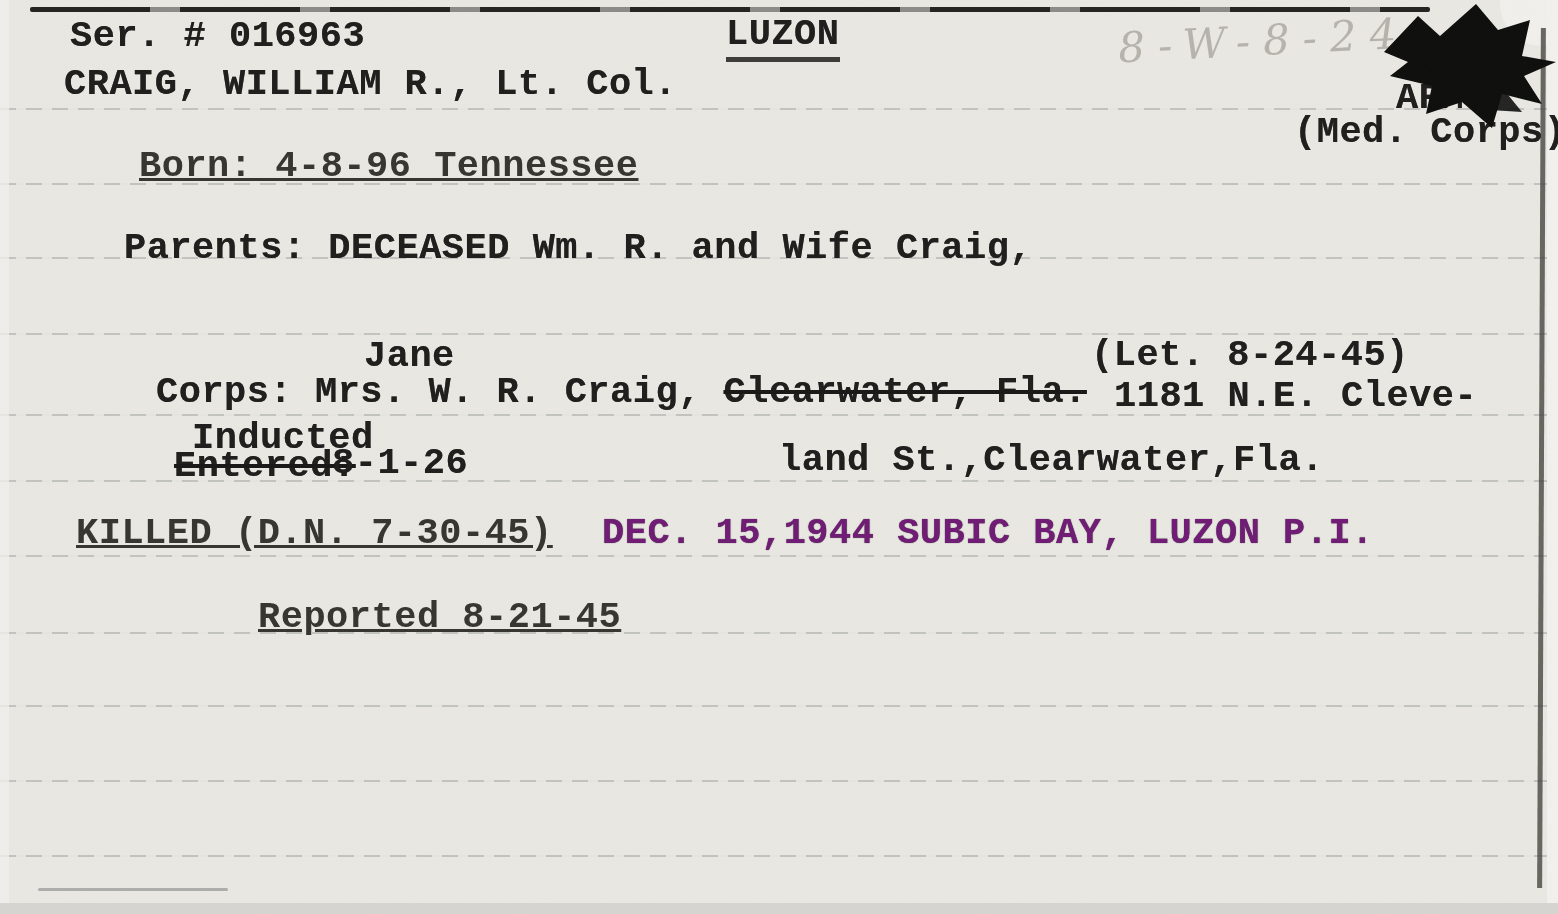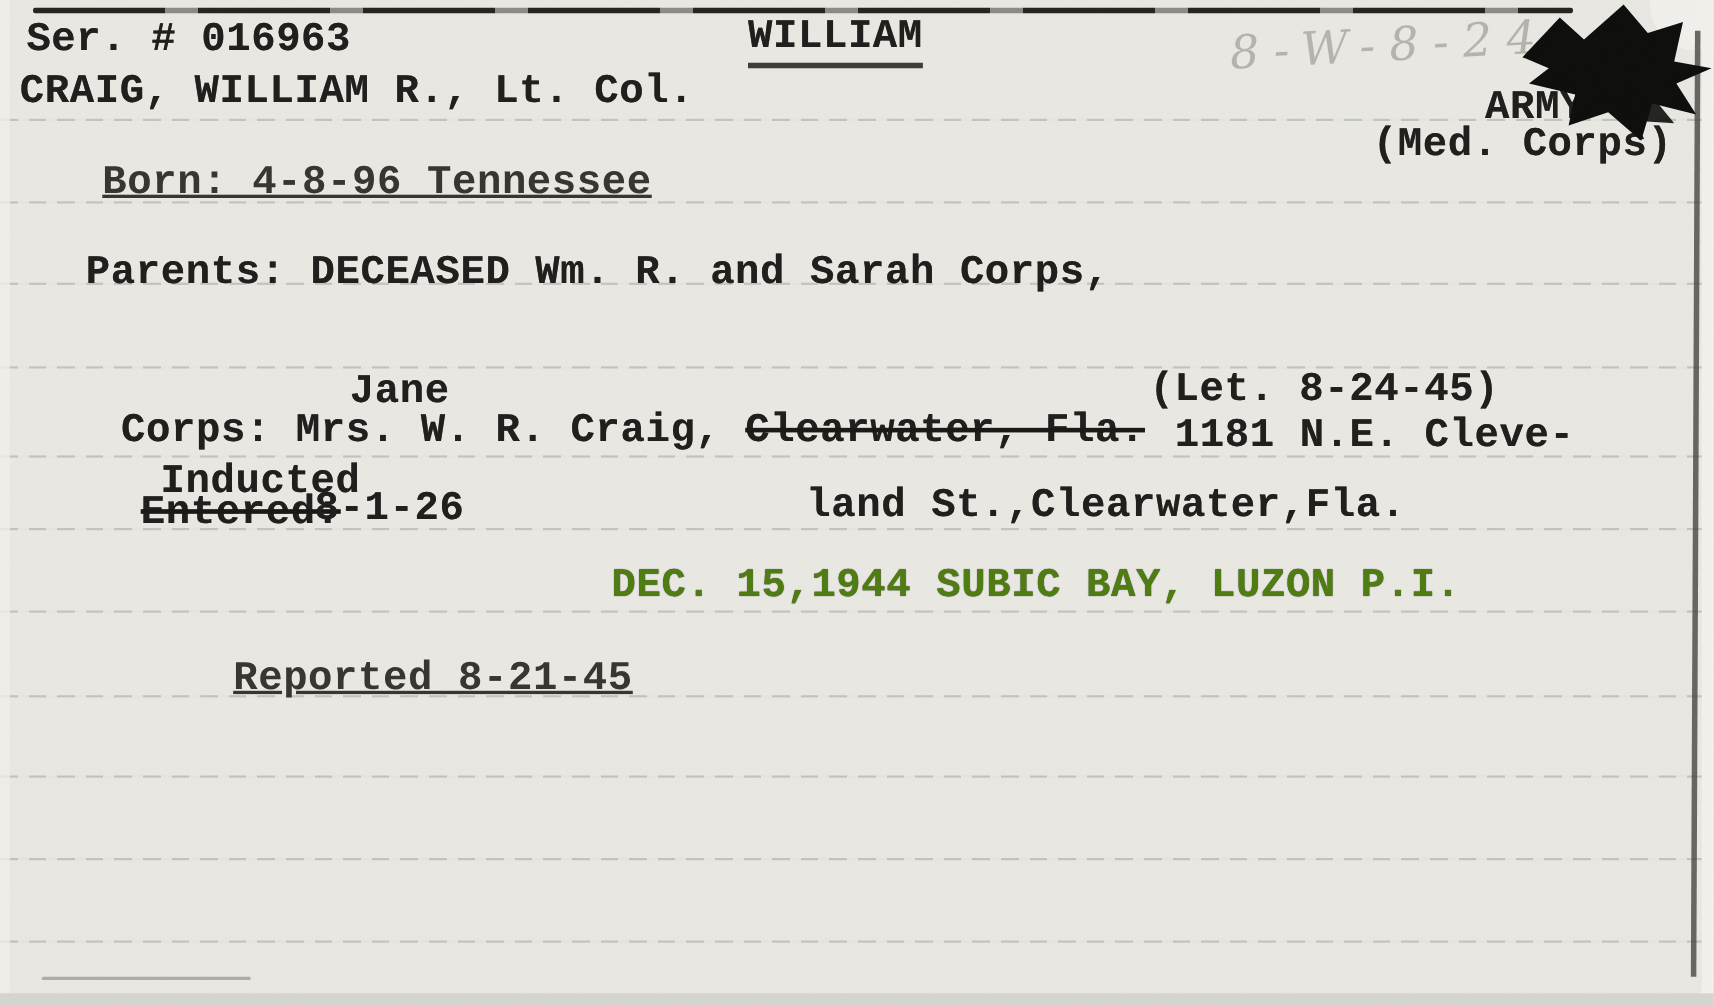--- a/index.html
+++ b/index.html
@@ -12,32 +12,33 @@
     font-weight:bold;
     color:#1e1d1b;
   }
   .t{
     position:absolute;
     font-size:37px;
     line-height:40px;
     letter-spacing:0.5px;
     white-space:pre;
     text-shadow:0 0 0.6px rgba(20,20,18,0.65);
+    margin-left:46px;
   }
   .underlined{
     border-bottom:5px solid rgba(30,29,27,0.85);
     padding-bottom:3px;
   }
   .struck{
     text-decoration:line-through;
     text-decoration-thickness:4px;
     text-decoration-color:#181715;
   }
   .faded{color:#35342f;text-shadow:none;text-decoration:underline;}
-  .dark{color:#4d7c0f;text-shadow:0 0 1px rgba(10,10,8,0.8);}
+  .dark{color:#701a75;text-shadow:0 0 1px rgba(10,10,8,0.8);}
   .handwriting{
     position:absolute;
     font-family:"DejaVu Serif",serif;
     font-style:italic;
     font-weight:normal;
     font-size:42px;
     letter-spacing:13px;
     color:#b6b3ac;
     transform:rotate(-3deg);
     text-shadow:none;
@@ -90,46 +91,47 @@
   <div class="rule" style="top:855px"></div>
   <div class="rule-partial"></div>
 
   <div class="edge-left"></div>
   <div class="corner-tr"></div>
   <div class="edge-right-line"></div>
   <div class="edge-right-light"></div>
   <div class="edge-bottom"></div>
 
   <div class="t" style="left:24px;top:16px">Ser. # 016963</div>
-  <div class="t underlined" style="left:680px;top:14px">WILLIAM</div>
+  <div class="t underlined" style="left:680px;top:14px">LUZON</div>
   <div class="handwriting" style="left:1118px;top:16px">8-W-8-24</div>
 
   <div class="t" style="left:18px;top:64px">CRAIG, WILLIAM R., Lt. Col.</div>
   <div class="t" style="left:1350px;top:78px">ARMY</div>
   <div class="t" style="left:1248px;top:112px">(Med. Corps)</div>
 
   <svg class="star" viewBox="0 0 188 142">
     <polygon fill="#0d0d0b" points="12,52 46,16 68,36 104,4 126,30 158,20 150,56 184,62 152,76 170,104 130,94 120,128 90,102 54,114 60,86 18,76 36,62"></polygon>
     <polygon fill="#0d0d0b" opacity="0.9" points="100,96 132,90 150,112 118,110"></polygon>
   </svg>
 
   <div class="t faded" style="left:93px;top:146px">Born: 4-8-96 Tennessee</div>
 
-  <div class="t" style="left:78px;top:228px">Parents: DECEASED Wm. R. and Sarah Corps,</div>
+  <div class="t" style="left:78px;top:228px">Parents: DECEASED Wm. R. and Wife Craig,</div>
 
   <div class="t" style="left:318px;top:336px">Jane</div>
   <div class="t" style="left:1045px;top:335px">(Let. 8-24-45)</div>
   <div class="t" style="left:110px;top:372px"><span>Corps: Mrs. W. R. Craig, </span><span class="struck">Clearwater, Fla.</span></div>
   <div class="t" style="left:1068px;top:376px">1181 N.E. Cleve-</div>
   <div class="t" style="left:733px;top:440px">land St.,Clearwater,Fla.</div>
 
   <div class="t struck" style="left:128px;top:446px">Entered:</div>
   <div class="t" style="left:146px;top:418px">Inducted</div>
   <div class="t" style="left:286px;top:443px">8-1-26</div>
 
+  <div class="t faded" style="left:30px;top:513px">KILLED (D.N. 7-30-45)</div>
   <div class="t dark" style="left:556px;top:513px">DEC. 15,1944 SUBIC BAY, LUZON P.I.</div>
 
   <div class="t faded" style="left:212px;top:597px">Reported 8-21-45</div>
 
   <svg class="grain" width="1558" height="914">
     <filter id="n">
       <feTurbulence type="fractalNoise" baseFrequency="0.85" numOctaves="2" stitchTiles="stitch"></feTurbulence>
       <feColorMatrix type="matrix" values="0 0 0 0 0.42  0 0 0 0 0.42  0 0 0 0 0.40  0 0 0 0.55 0"></feColorMatrix>
     </filter>
     <rect width="100%" height="100%" filter="url(#n)" opacity="0.07"></rect>

